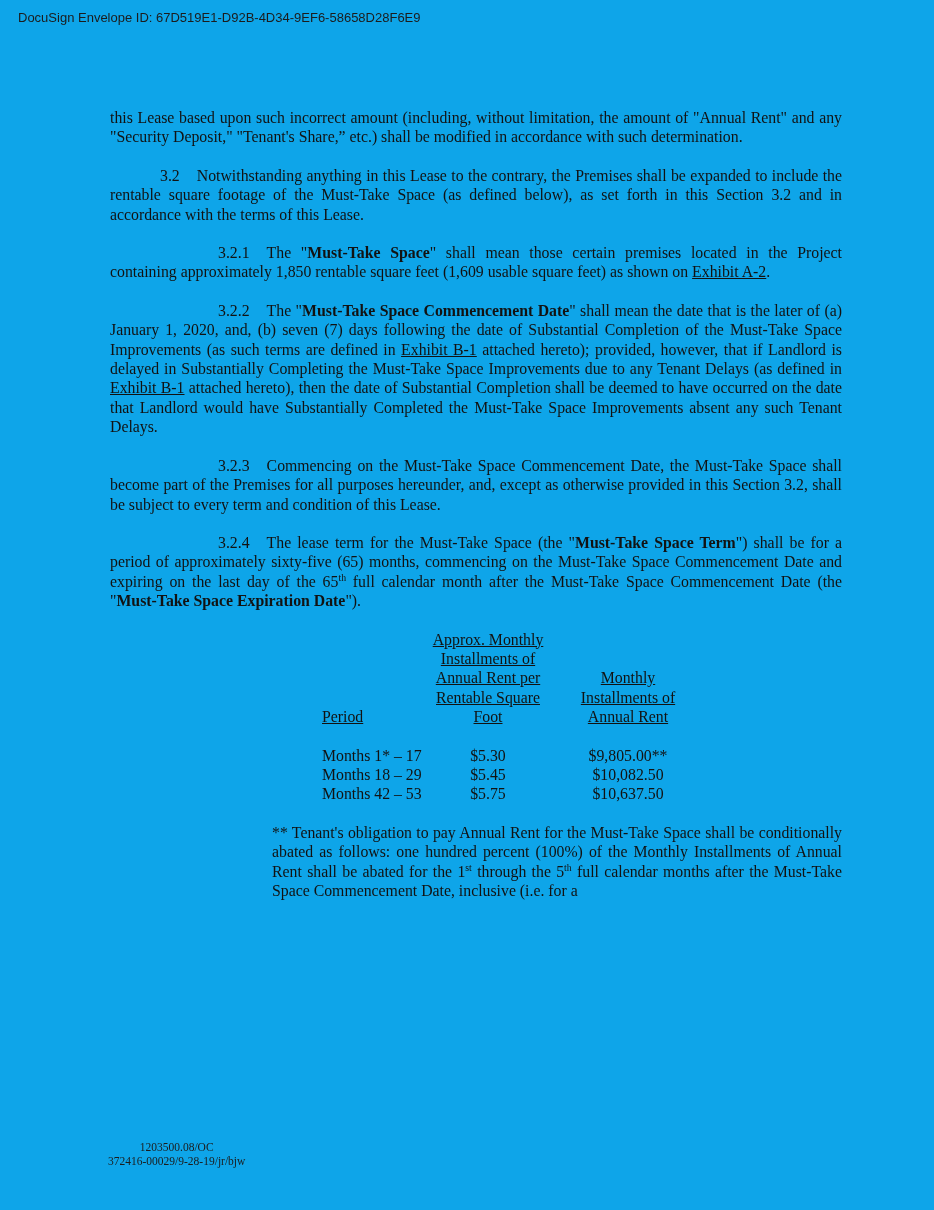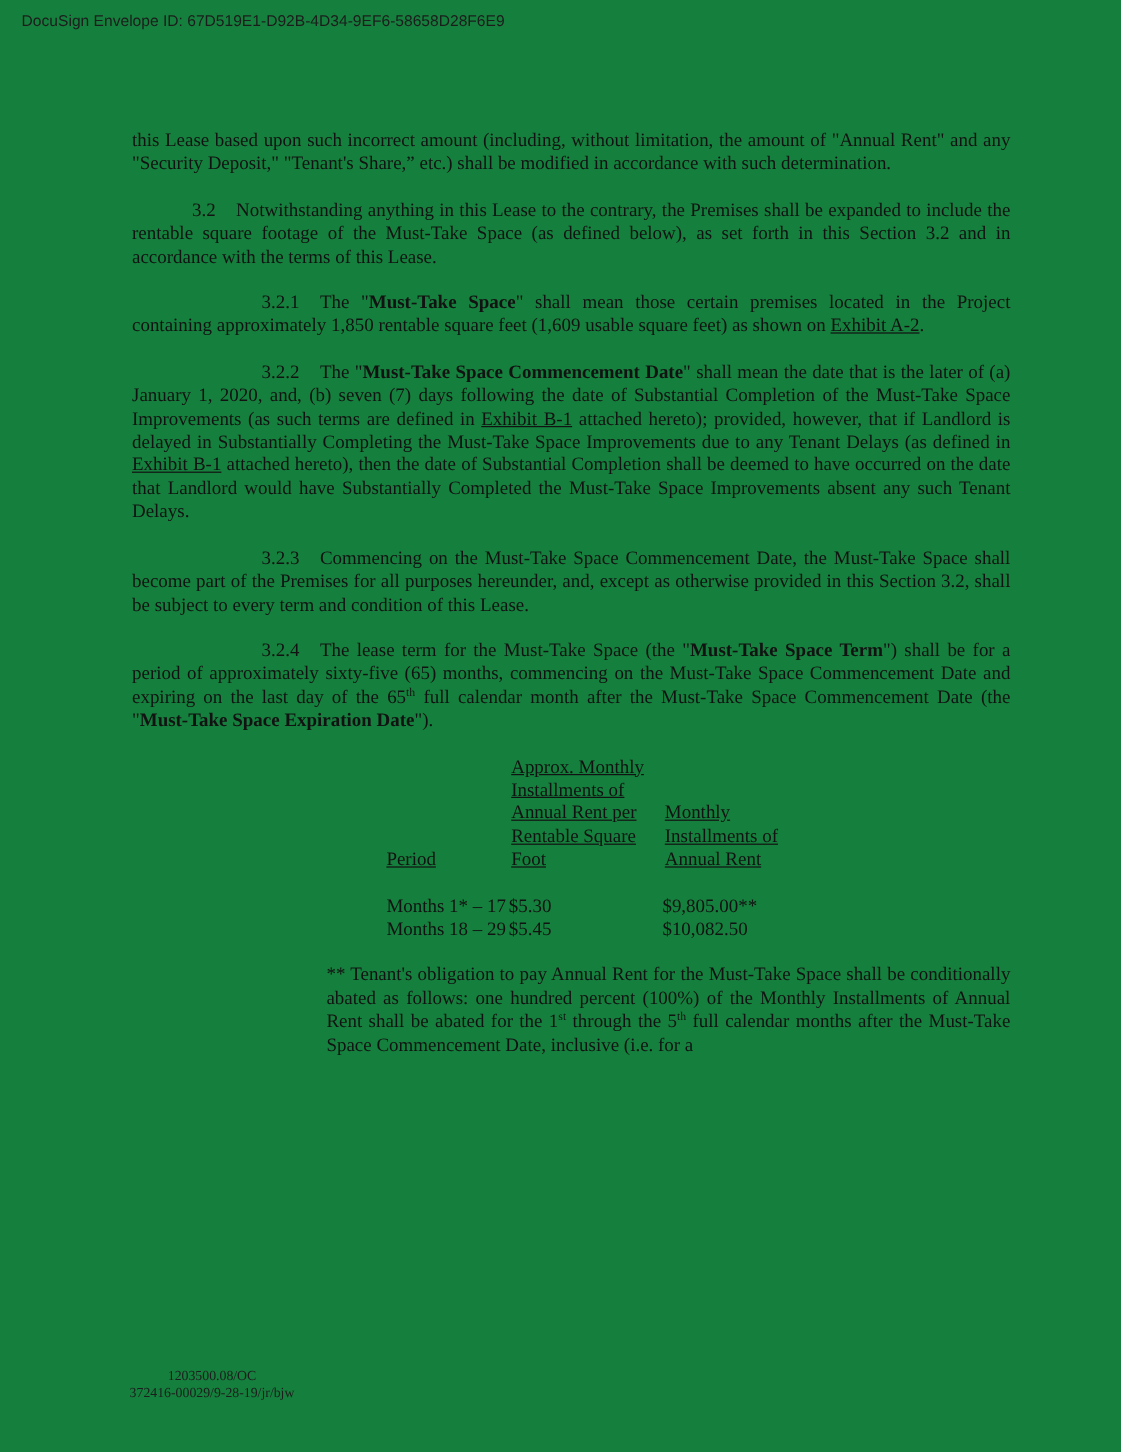--- a/index.html
+++ b/index.html
@@ -3,21 +3,21 @@
 <meta charset="utf-8">
 <style>
   * { margin: 0; padding: 0; box-sizing: border-box; }
   html, body {
     width: 934px; height: 1210px;
     background: #ffffff;
     overflow: hidden;
     font-family: "Liberation Serif", serif;
     color: #121212;
   }
-  .page { position: relative; width: 934px; height: 1210px; background: #15803d; }
+  .page { position: relative; width: 934px; height: 1210px; background: #0ea5e9; }
 
   .docusign-header {
     position: absolute; left: 18px; top: 10px;
     font-family: "Liberation Sans", sans-serif;
     font-size: 13px; color: #1c1c1c;
   }
 
   .content {
     position: absolute; left: 110px; right: 92px; top: 108px;
     font-size: 15.8px; line-height: 19.4px;
@@ -30,21 +30,21 @@
   .s-n { }
   .s-b { font-weight: bold; }
   .s-u { text-decoration: underline; }
   .s-sup { font-size: 0.62em; vertical-align: super; line-height: 0; }
   .s-num { margin-right: 17px; }
 
   
   .rent-table { margin: 17px 0 19px 212px; width: 382px; text-align: left; }
   .rt-grid { display: grid; grid-template-columns: 102px 128px 152px; }
   .rt-header { align-items: end; margin-bottom: 19px; }
-  .rt-cell-c { }
+  .rt-cell-c { text-align: center; }
   .rt-cell-l { text-align: left; }
   .hline { display: block; text-decoration: underline; }
   .rt-header .rt-cell-c { padding: 0 2px; }
 
   
   .footnote { margin-left: 162px; margin-bottom: 19px; text-align: justify; }
   .footnote:last-of-type { margin-bottom: 2px; }
 
   
   .footer-left {
@@ -101,20 +101,25 @@
       <div class="rt-grid">
         <div class="rt-cell-l">Months 1* – 17</div>
         <div class="rt-cell-c">$5.30</div>
         <div class="rt-cell-c">$9,805.00**</div>
       </div>
       <div class="rt-grid">
         <div class="rt-cell-l">Months 18 – 29</div>
         <div class="rt-cell-c">$5.45</div>
         <div class="rt-cell-c">$10,082.50</div>
       </div>
+      <div class="rt-grid">
+        <div class="rt-cell-l">Months 42 – 53</div>
+        <div class="rt-cell-c">$5.75</div>
+        <div class="rt-cell-c">$10,637.50</div>
+      </div>
     </div>
 
 
     <p class="footnote"><span class="s-n">** Tenant's obligation to pay Annual Rent for the Must-Take Space shall be conditionally abated as follows:  one hundred percent (100%) of the Monthly Installments of Annual Rent shall be abated for the 1</span><span class="s-sup">st</span><span class="s-n"> through the 5</span><span class="s-sup">th</span><span class="s-n"> full calendar months after the Must-Take Space Commencement Date, inclusive (i.e. for a</span></p>
 
   </div>
 
   <div class="footer-left">
     <div>1203500.08/OC</div>
     <div>372416-00029/9-28-19/jr/bjw</div>

